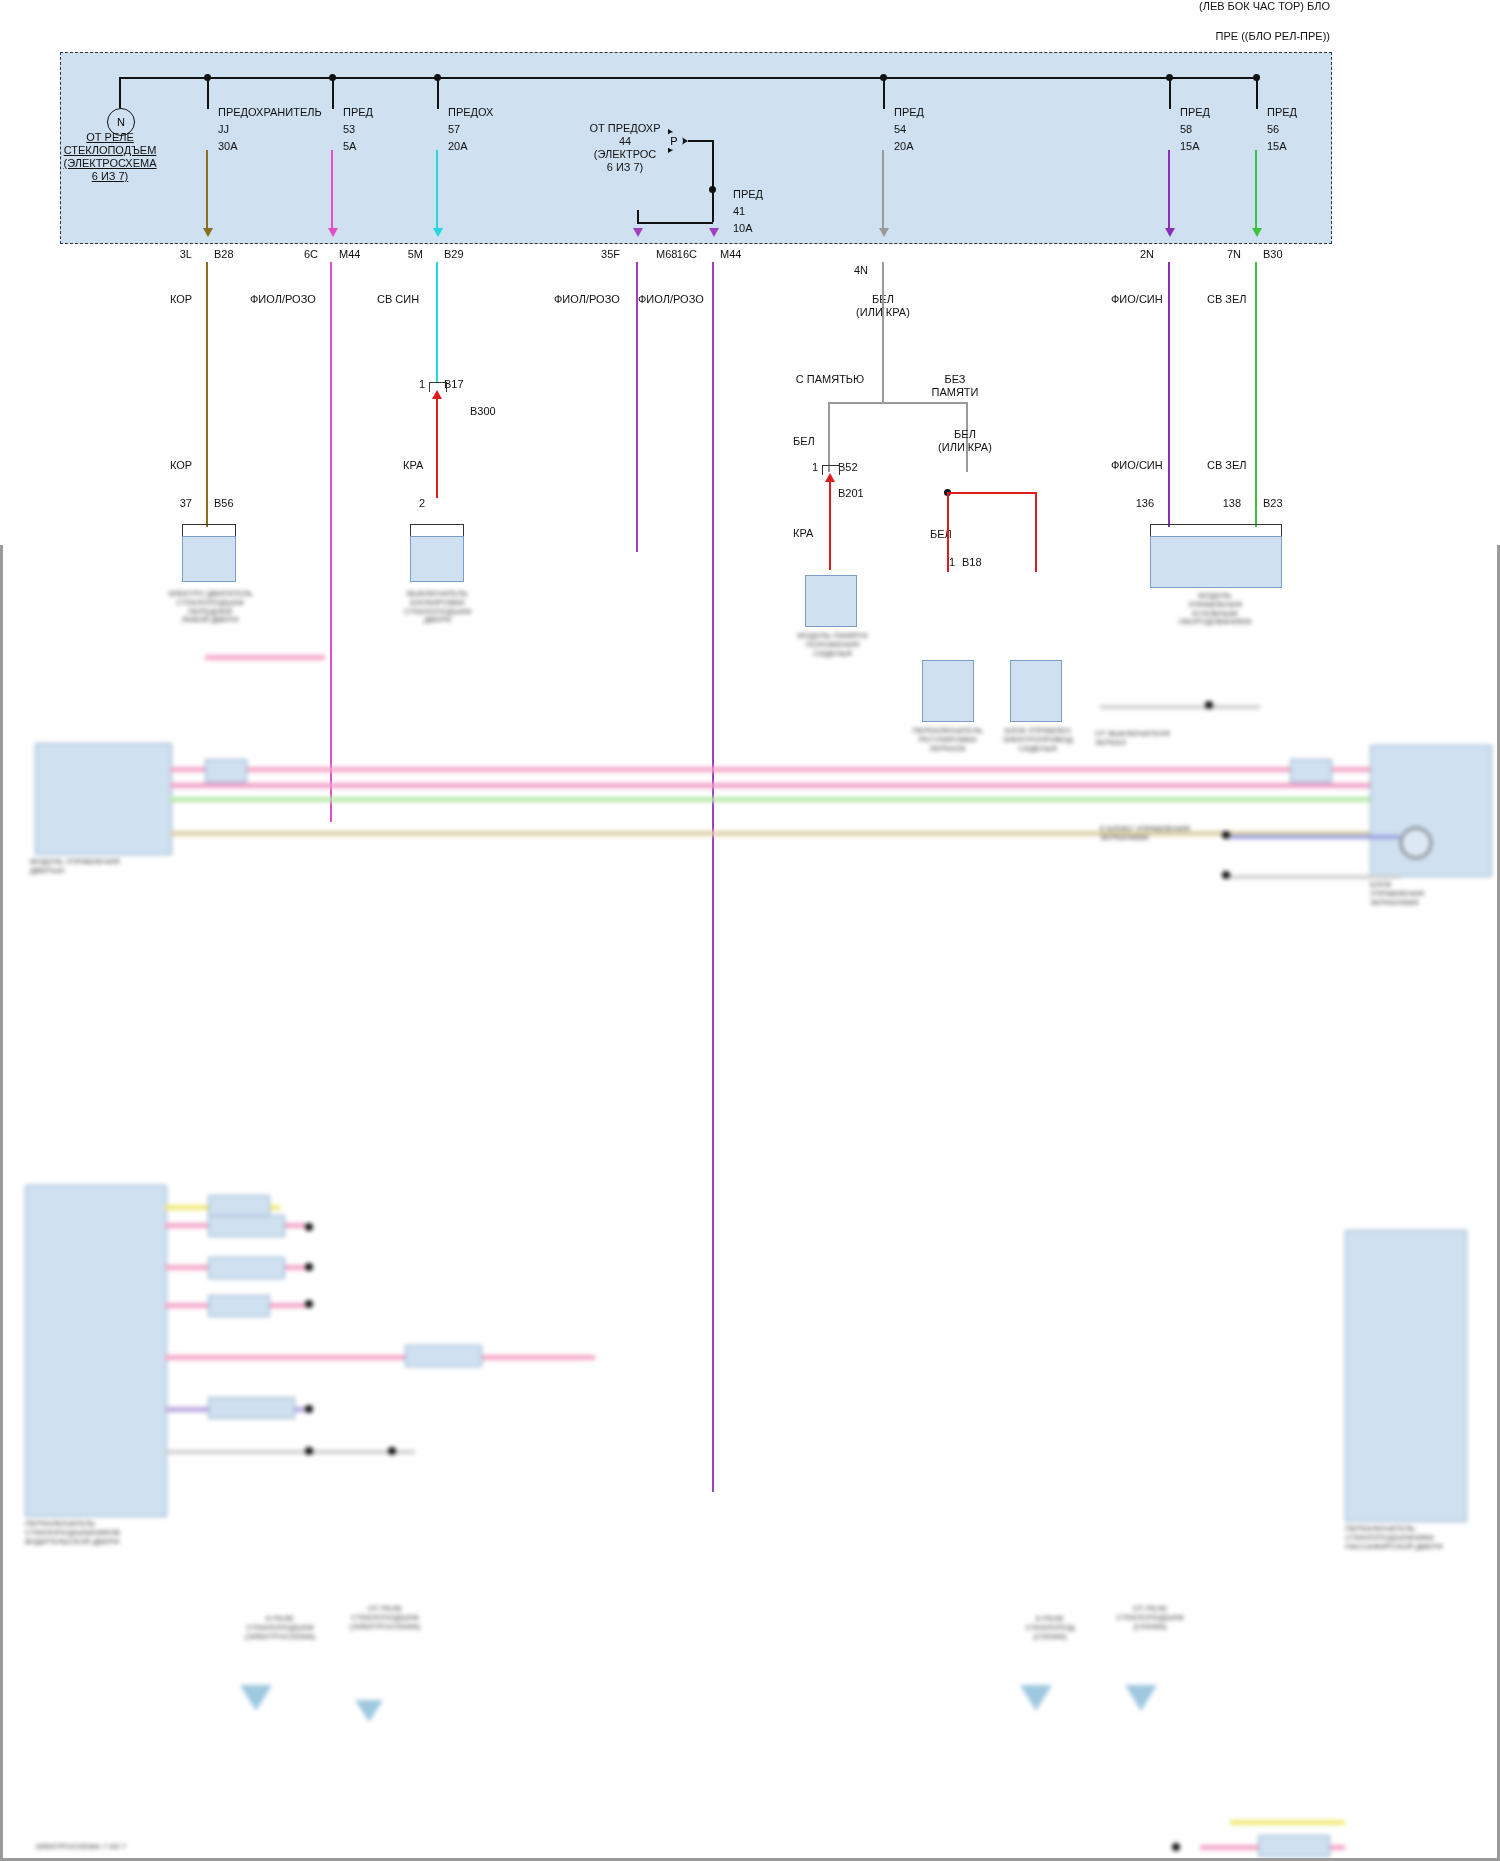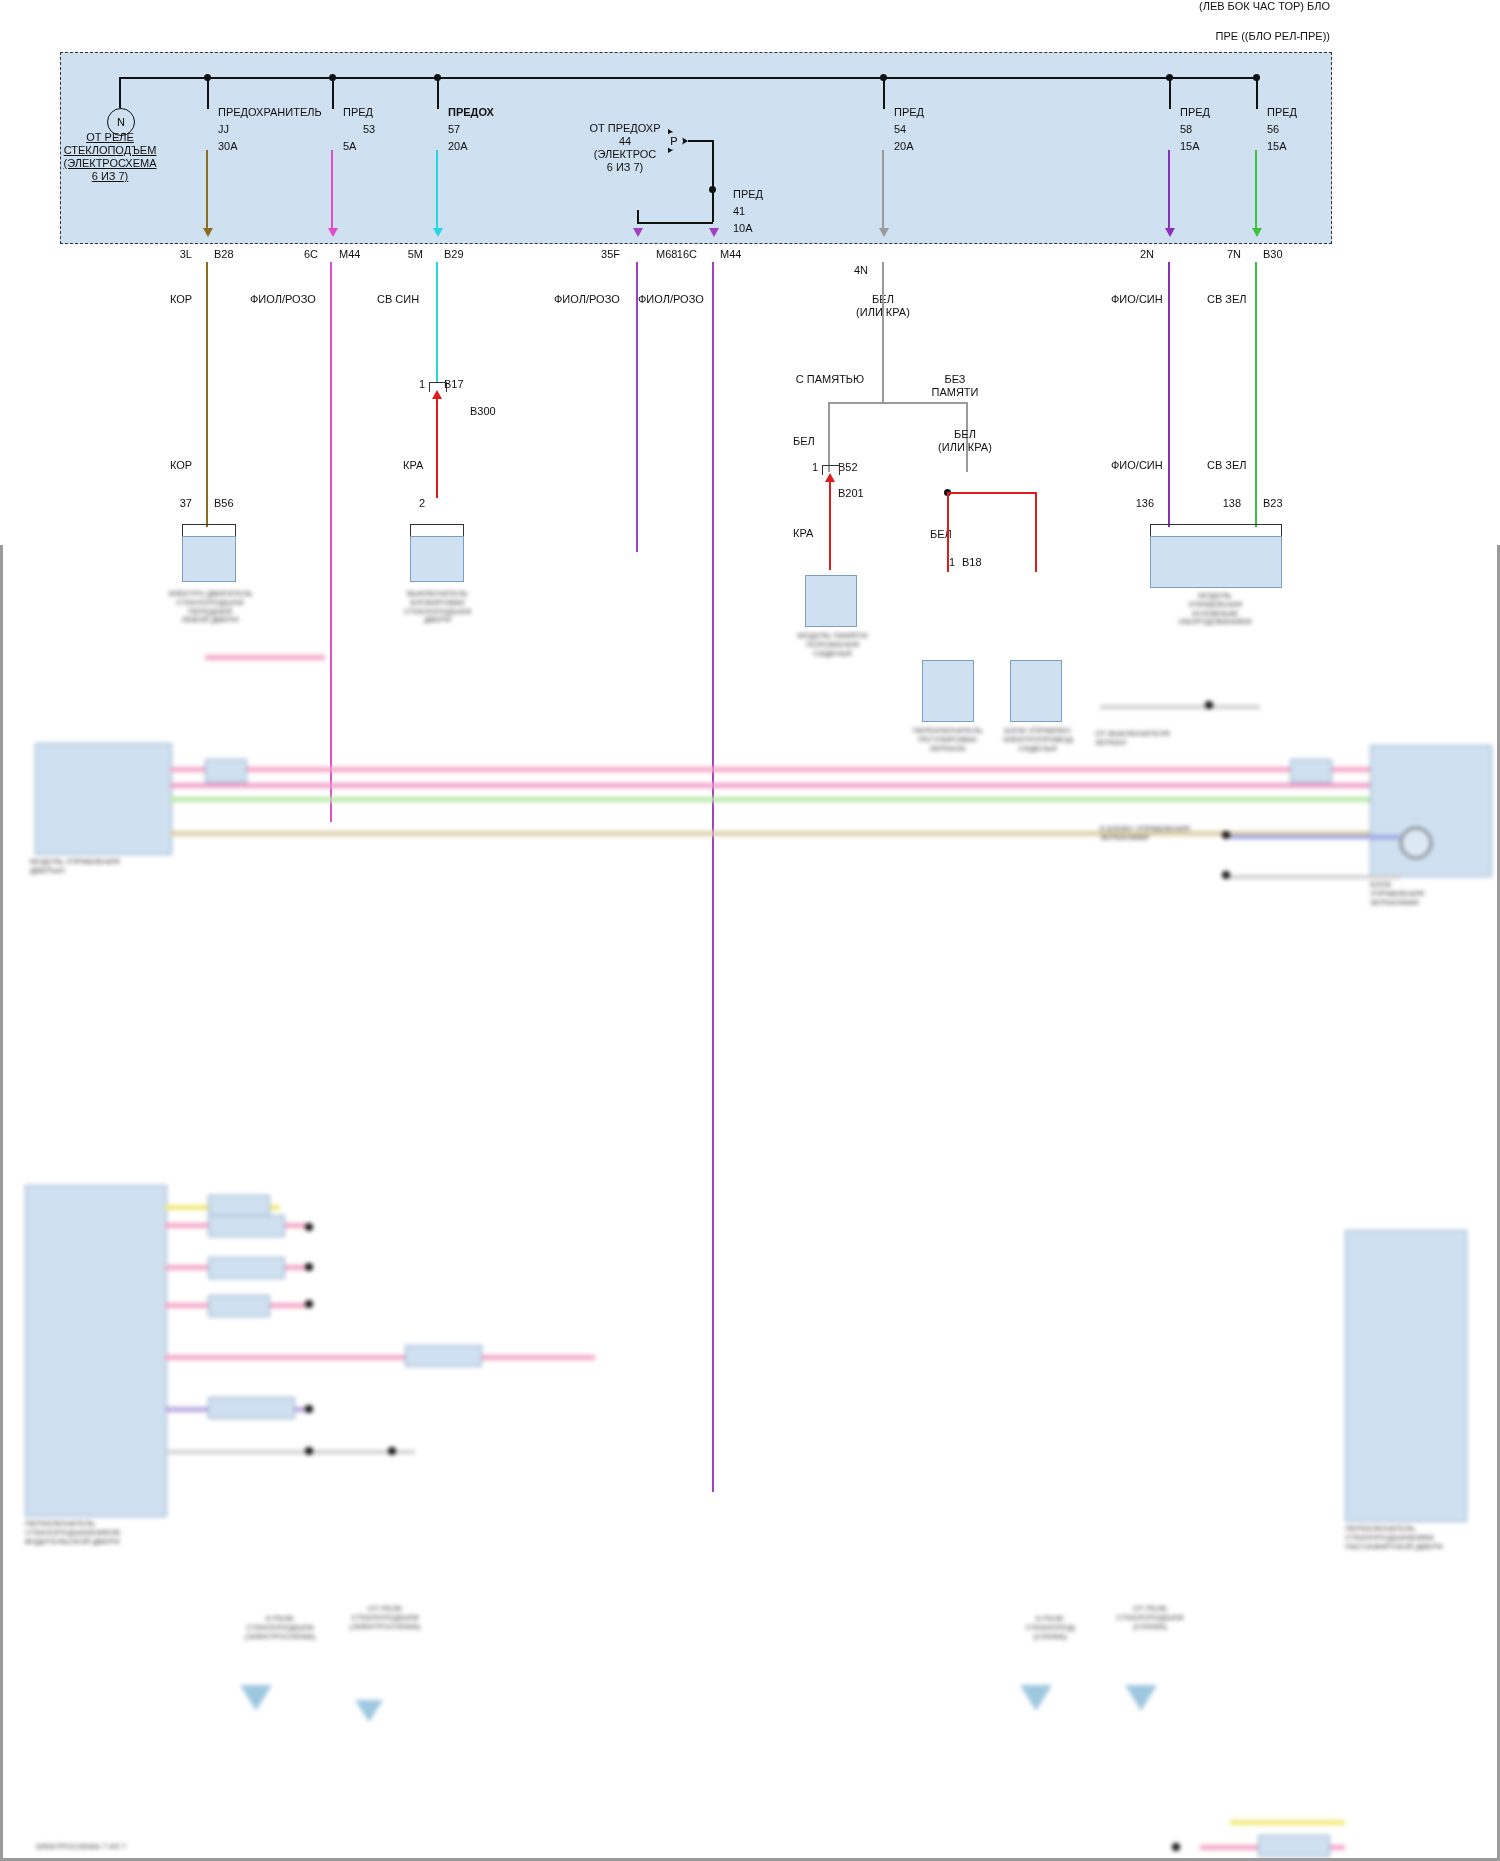--- a/index.html
+++ b/index.html
@@ -48,26 +48,26 @@
 
   <div class="dot" style="left:204px;top:74px;"></div>
   <div class="vline" style="left:207px;top:77px;height:32px;background:#111;"></div>
   <div class="lbl" style="left:218px;top:106px;">ПРЕДОХРАНИТЕЛЬ</div>
   <div class="lbl" style="left:218px;top:123px;">JJ</div>
   <div class="lbl" style="left:218px;top:140px;">30A</div>
 
   <div class="dot" style="left:329px;top:74px;"></div>
   <div class="vline" style="left:332px;top:77px;height:32px;background:#111;"></div>
   <div class="lbl" style="left:343px;top:106px;">ПРЕД</div>
-  <div class="lbl" style="left:343px;top:123px;margin-left:20px;">53</div>
+  <div class="lbl" style="left:343px;top:123px;">53</div>
   <div class="lbl" style="left:343px;top:140px;">5A</div>
 
   <div class="dot" style="left:434px;top:74px;"></div>
   <div class="vline" style="left:437px;top:77px;height:32px;background:#111;"></div>
-  <div class="lbl" style="left:448px;top:106px;font-weight:bold;">ПРЕДОХ</div>
+  <div class="lbl" style="left:448px;top:106px;">ПРЕДОХ</div>
   <div class="lbl" style="left:448px;top:123px;">57</div>
   <div class="lbl" style="left:448px;top:140px;">20A</div>
 
   <div class="lbl c" style="left:560px;top:122px;width:130px;"><span>ОТ ПРЕДОХР</span><br><span>44</span><br><span>(ЭЛЕКТРОС</span><br><span>6 ИЗ 7)</span></div>
   <div class="tri" style="left:668px;top:129px;border-top:12px solid transparent;border-bottom:12px solid transparent;border-left:20px solid #111;"></div>
   <div class="circ" style="left:665px;top:132px;width:18px;height:18px;background:#cfe0f0;border:none;">
       <span>P</span>
     </div>
   <div class="hline" style="left:688px;top:140px;width:26px;background:#111;"></div>
   <div class="vline" style="left:712px;top:140px;height:50px;background:#111;"></div>

